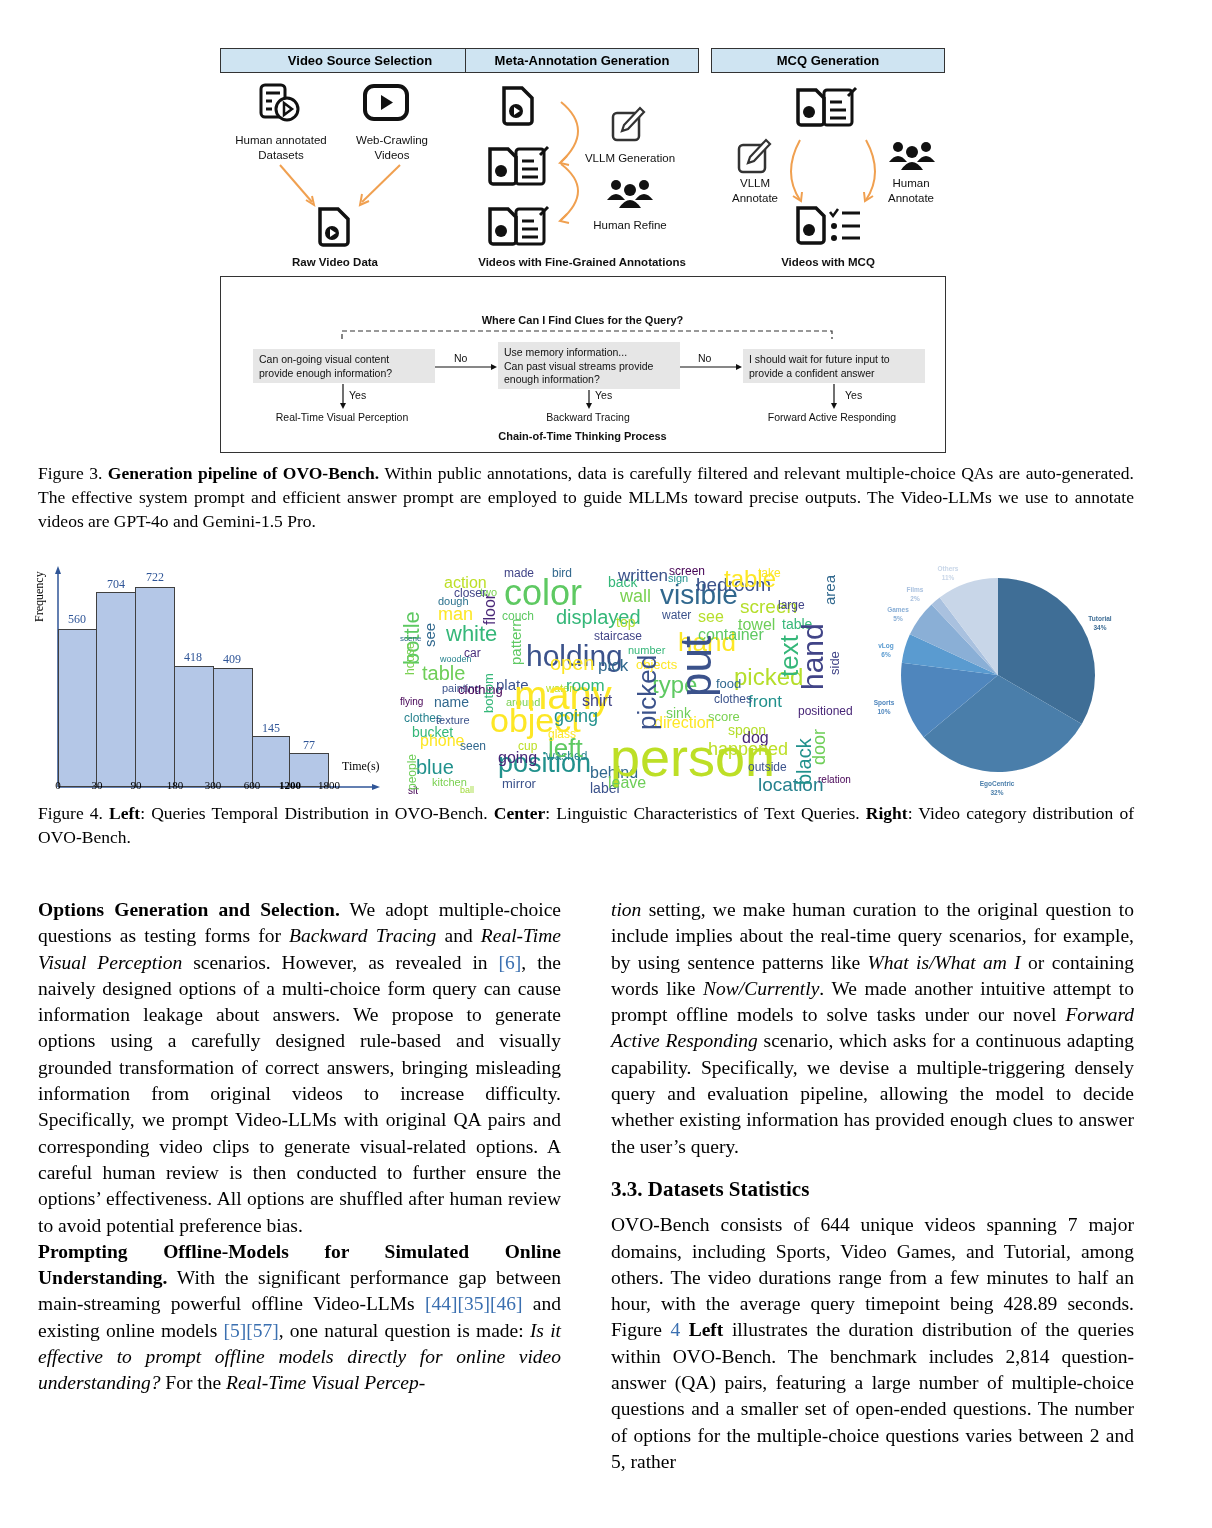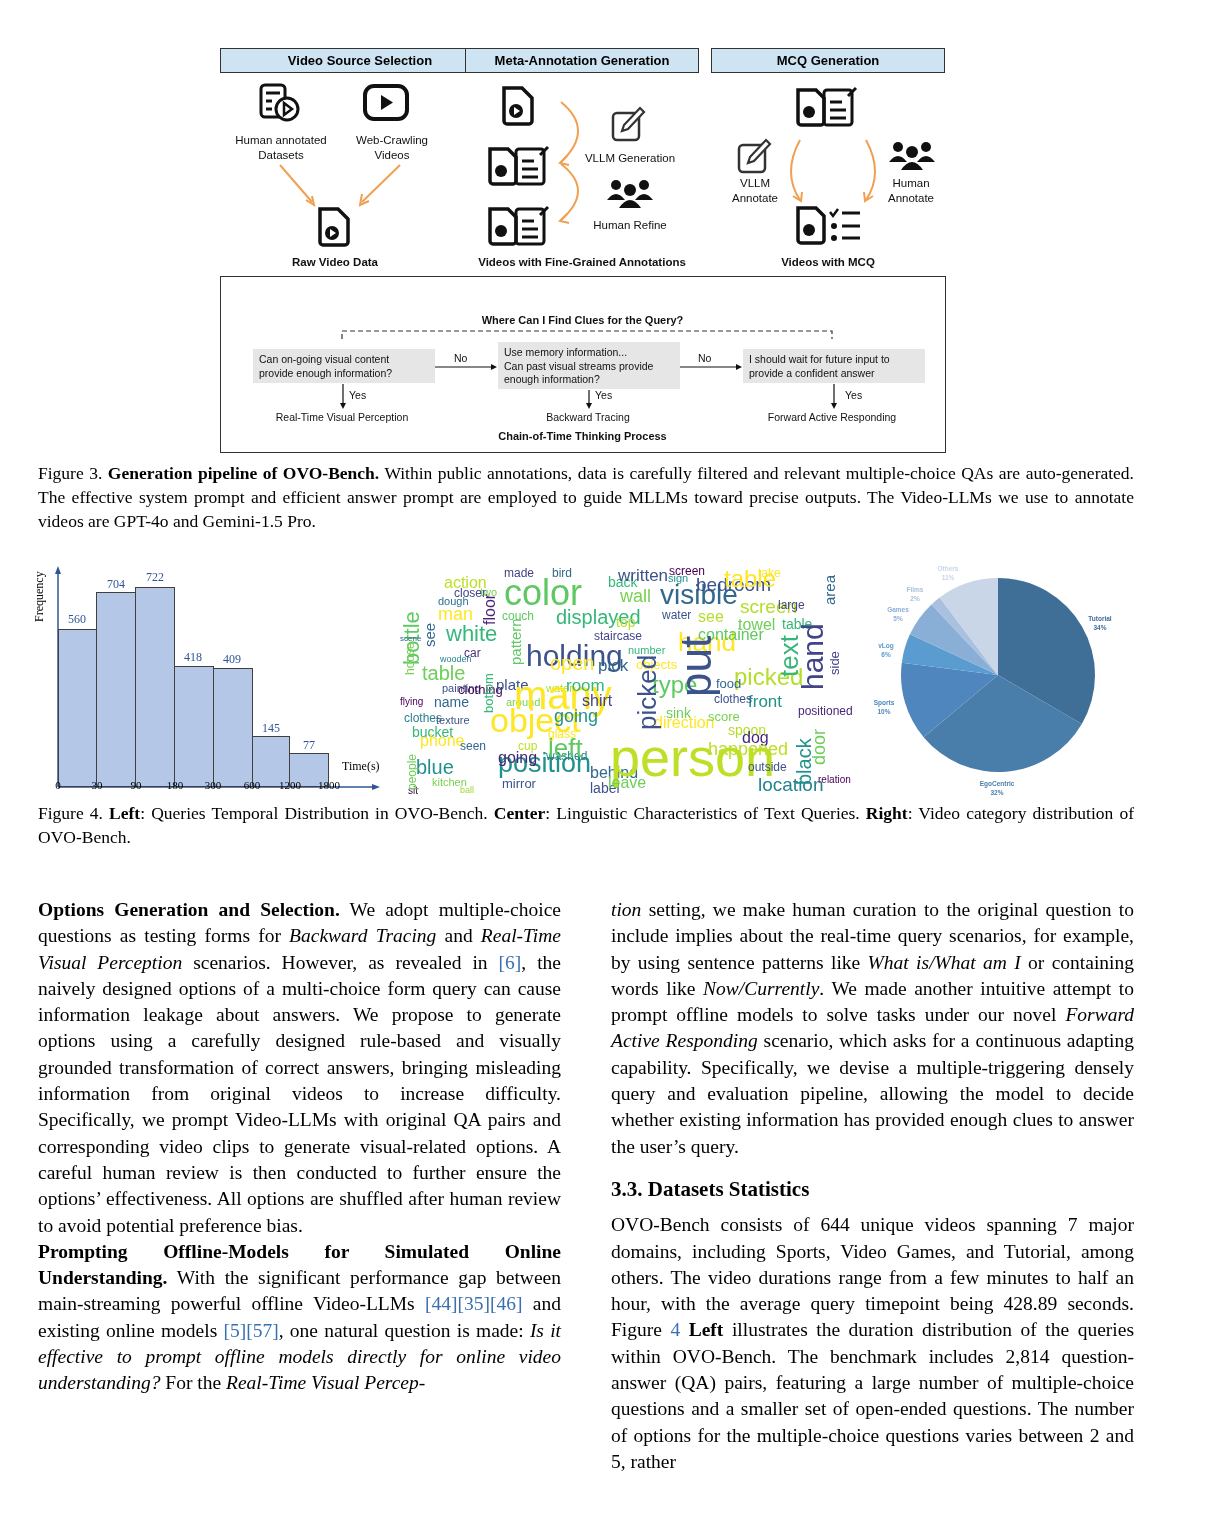--- a/index.html
+++ b/index.html
@@ -232,21 +232,21 @@
   <div class="hist-val" style="left:212px;top:652px;">409</div>
   <div class="hist-val" style="left:251px;top:721px;">145</div>
   <div class="hist-val" style="left:289px;top:738px;">77</div>
 
   <div class="hist-tick" style="left:38px;top:779px;">0</div>
   <div class="hist-tick" style="left:77px;top:779px;">30</div>
   <div class="hist-tick" style="left:116px;top:779px;">90</div>
   <div class="hist-tick" style="left:155px;top:779px;">180</div>
   <div class="hist-tick" style="left:193px;top:779px;">300</div>
   <div class="hist-tick" style="left:232px;top:779px;">600</div>
-  <div class="hist-tick" style="left:270px;top:779px;">1200</div>
+  <div class="hist-tick" style="left:270px;top:779px;font-weight:bold;">1200</div>
   <div class="hist-tick" style="left:309px;top:779px;">1800</div>
 </div>
 
 <div class="abs" style="left:398px;top:565px;width:462px;height:232px;overflow:hidden;">
   <div class="wc" style="left:0;top:2px;font-size:7px;color:#3b528b;"></div>
   <div class="wc" style="left:3px;top:12px;font-size:22px;color:#5ec962;transform:rotate(-90deg);transform-origin:left top;top:100px;">bottle</div>
   <div class="wc" style="left:46px;top:10px;font-size:16px;color:#bddf26;">action</div>
   <div class="wc" style="left:34px;top:22px;font-size:11px;color:#7ad151;margin-left:48px;">two</div>
   <div class="wc" style="left:56px;top:22px;font-size:12px;color:#414487;">closer</div>
   <div class="wc" style="left:40px;top:31px;font-size:11px;color:#2c728e;">dough</div>

